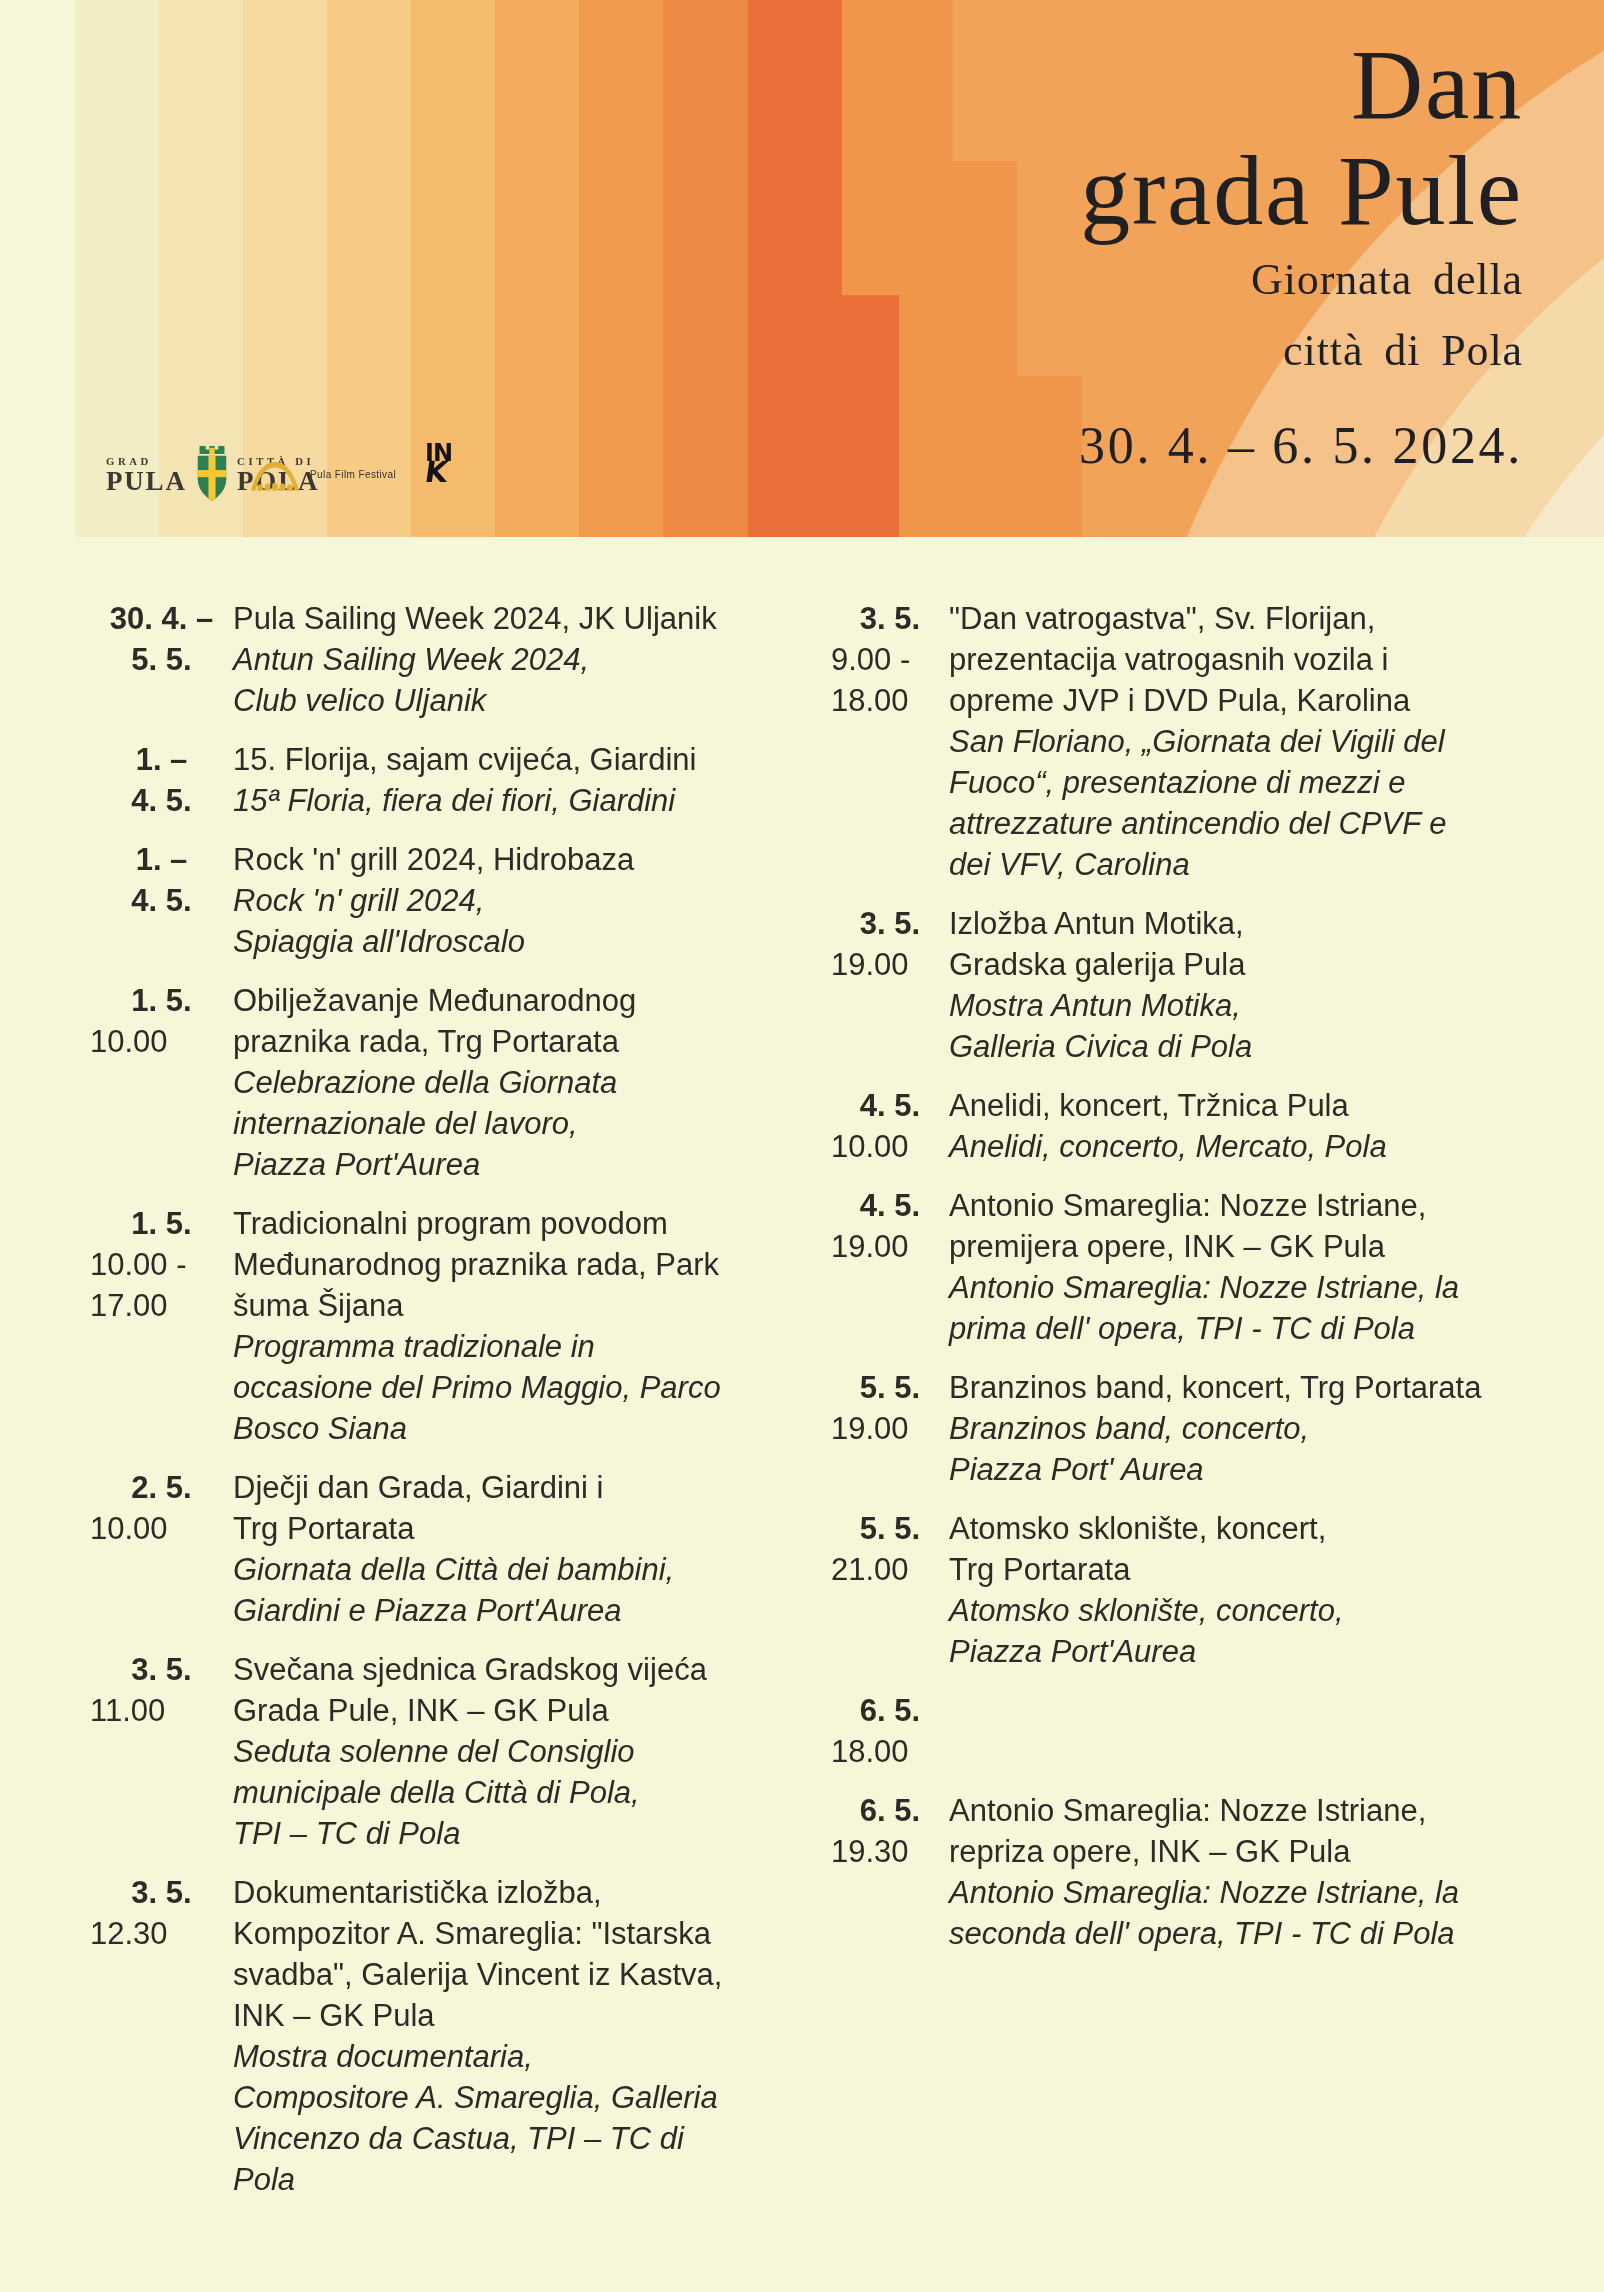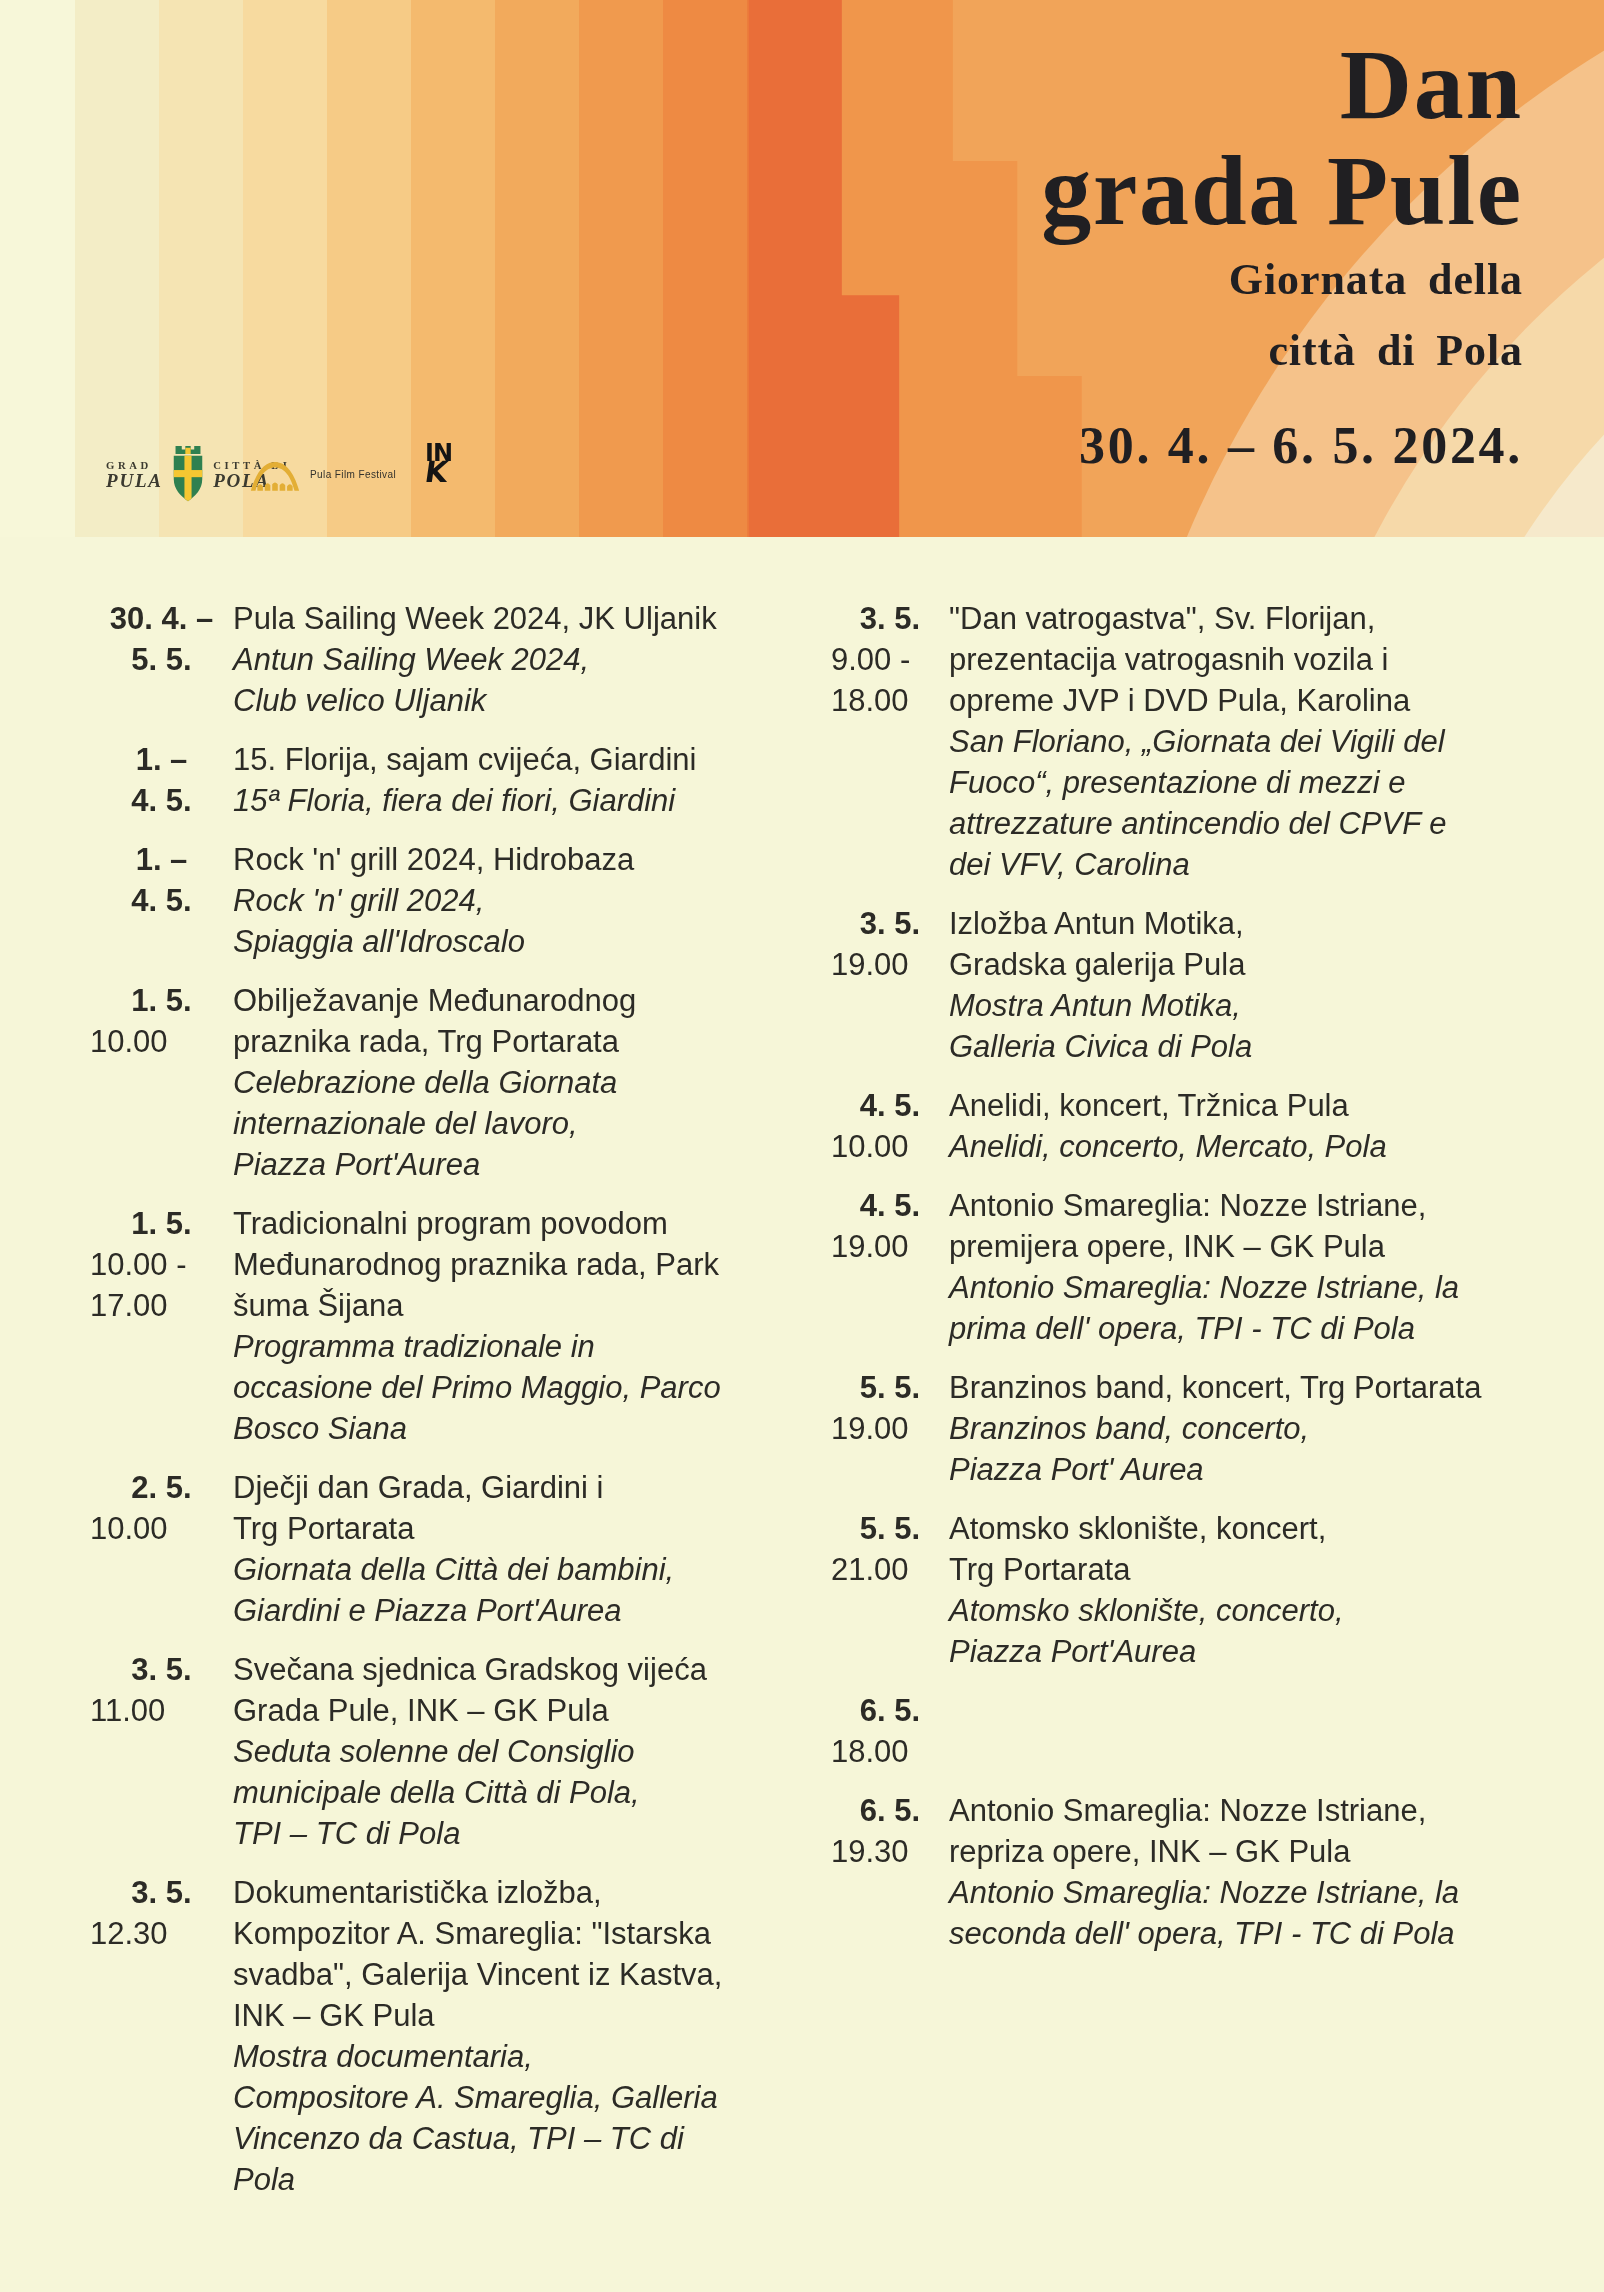--- a/index.html
+++ b/index.html
@@ -13,29 +13,29 @@
   .bands{position:absolute;top:0;left:0;width:100%;height:100%;display:flex;}
   .band{flex:0 0 84px;height:100%;}
   .band:first-child{flex:0 0 75px;}
   .band:last-child{flex:1;}
   .header-art{position:absolute;top:0;left:0;}
   
   .logos{position:absolute;left:106px;top:439px;width:376px;height:81px;}
   .logo-pula{position:absolute;left:0;top:7.2px;display:flex;align-items:center;gap:7.2px;color:#3b3a30;}
   .gp-col{display:flex;flex-direction:column;justify-content:center;}
   .gp-small{font-family:"Liberation Serif",serif;font-size:10.7px;letter-spacing:3.6px;font-weight:600;}
-  .gp-big{font-family:"Liberation Serif",serif;font-size:19px;letter-spacing:1.8px;font-weight:600;line-height:1.05;font-style:italic;}
+  .gp-big{font-family:"Liberation Serif",serif;font-size:27px;letter-spacing:1.8px;font-weight:600;line-height:1.05;}
   .logo-arena{position:absolute;left:143px;top:19.7px;}
   .logo-pff{position:absolute;left:204px;top:30px;font-size:10px;color:#33322c;letter-spacing:0.4px;}
   .logo-ink{position:absolute;left:319px;top:5.4px;color:#141414;font-weight:800;
     font-size:24px;line-height:19px;letter-spacing:-0.9px;font-family:"DejaVu Sans",sans-serif;}
   .logo-ink .k{font-size:29px;transform:skewX(-8deg);}
   
   .title-block{position:absolute;top:32px;right:82px;text-align:right;
-    color:#201f22;font-family:"Liberation Serif",serif;font-weight:700;}
+    color:#201f22;font-family:"Liberation Serif",serif;font-weight:400;}
   .title-line{font-size:100px;line-height:106px;letter-spacing:1.8px;}
   .subtitle-line{font-size:44px;line-height:71px;letter-spacing:0.9px;word-spacing:9px;}
   .subtitle-line:first-of-type{margin-top:19.7px;}
   .date-range{font-size:52px;margin-top:30px;letter-spacing:2.7px;}
   
   .schedule{position:absolute;top:598px;left:0;width:1605px;font-size:31px;line-height:41px;}
   .col{position:absolute;top:0;}
   .col-left{left:90px;width:734px;}
   .col-right{left:831px;width:763px;}
   .event{display:flex;margin-bottom:18px;}

